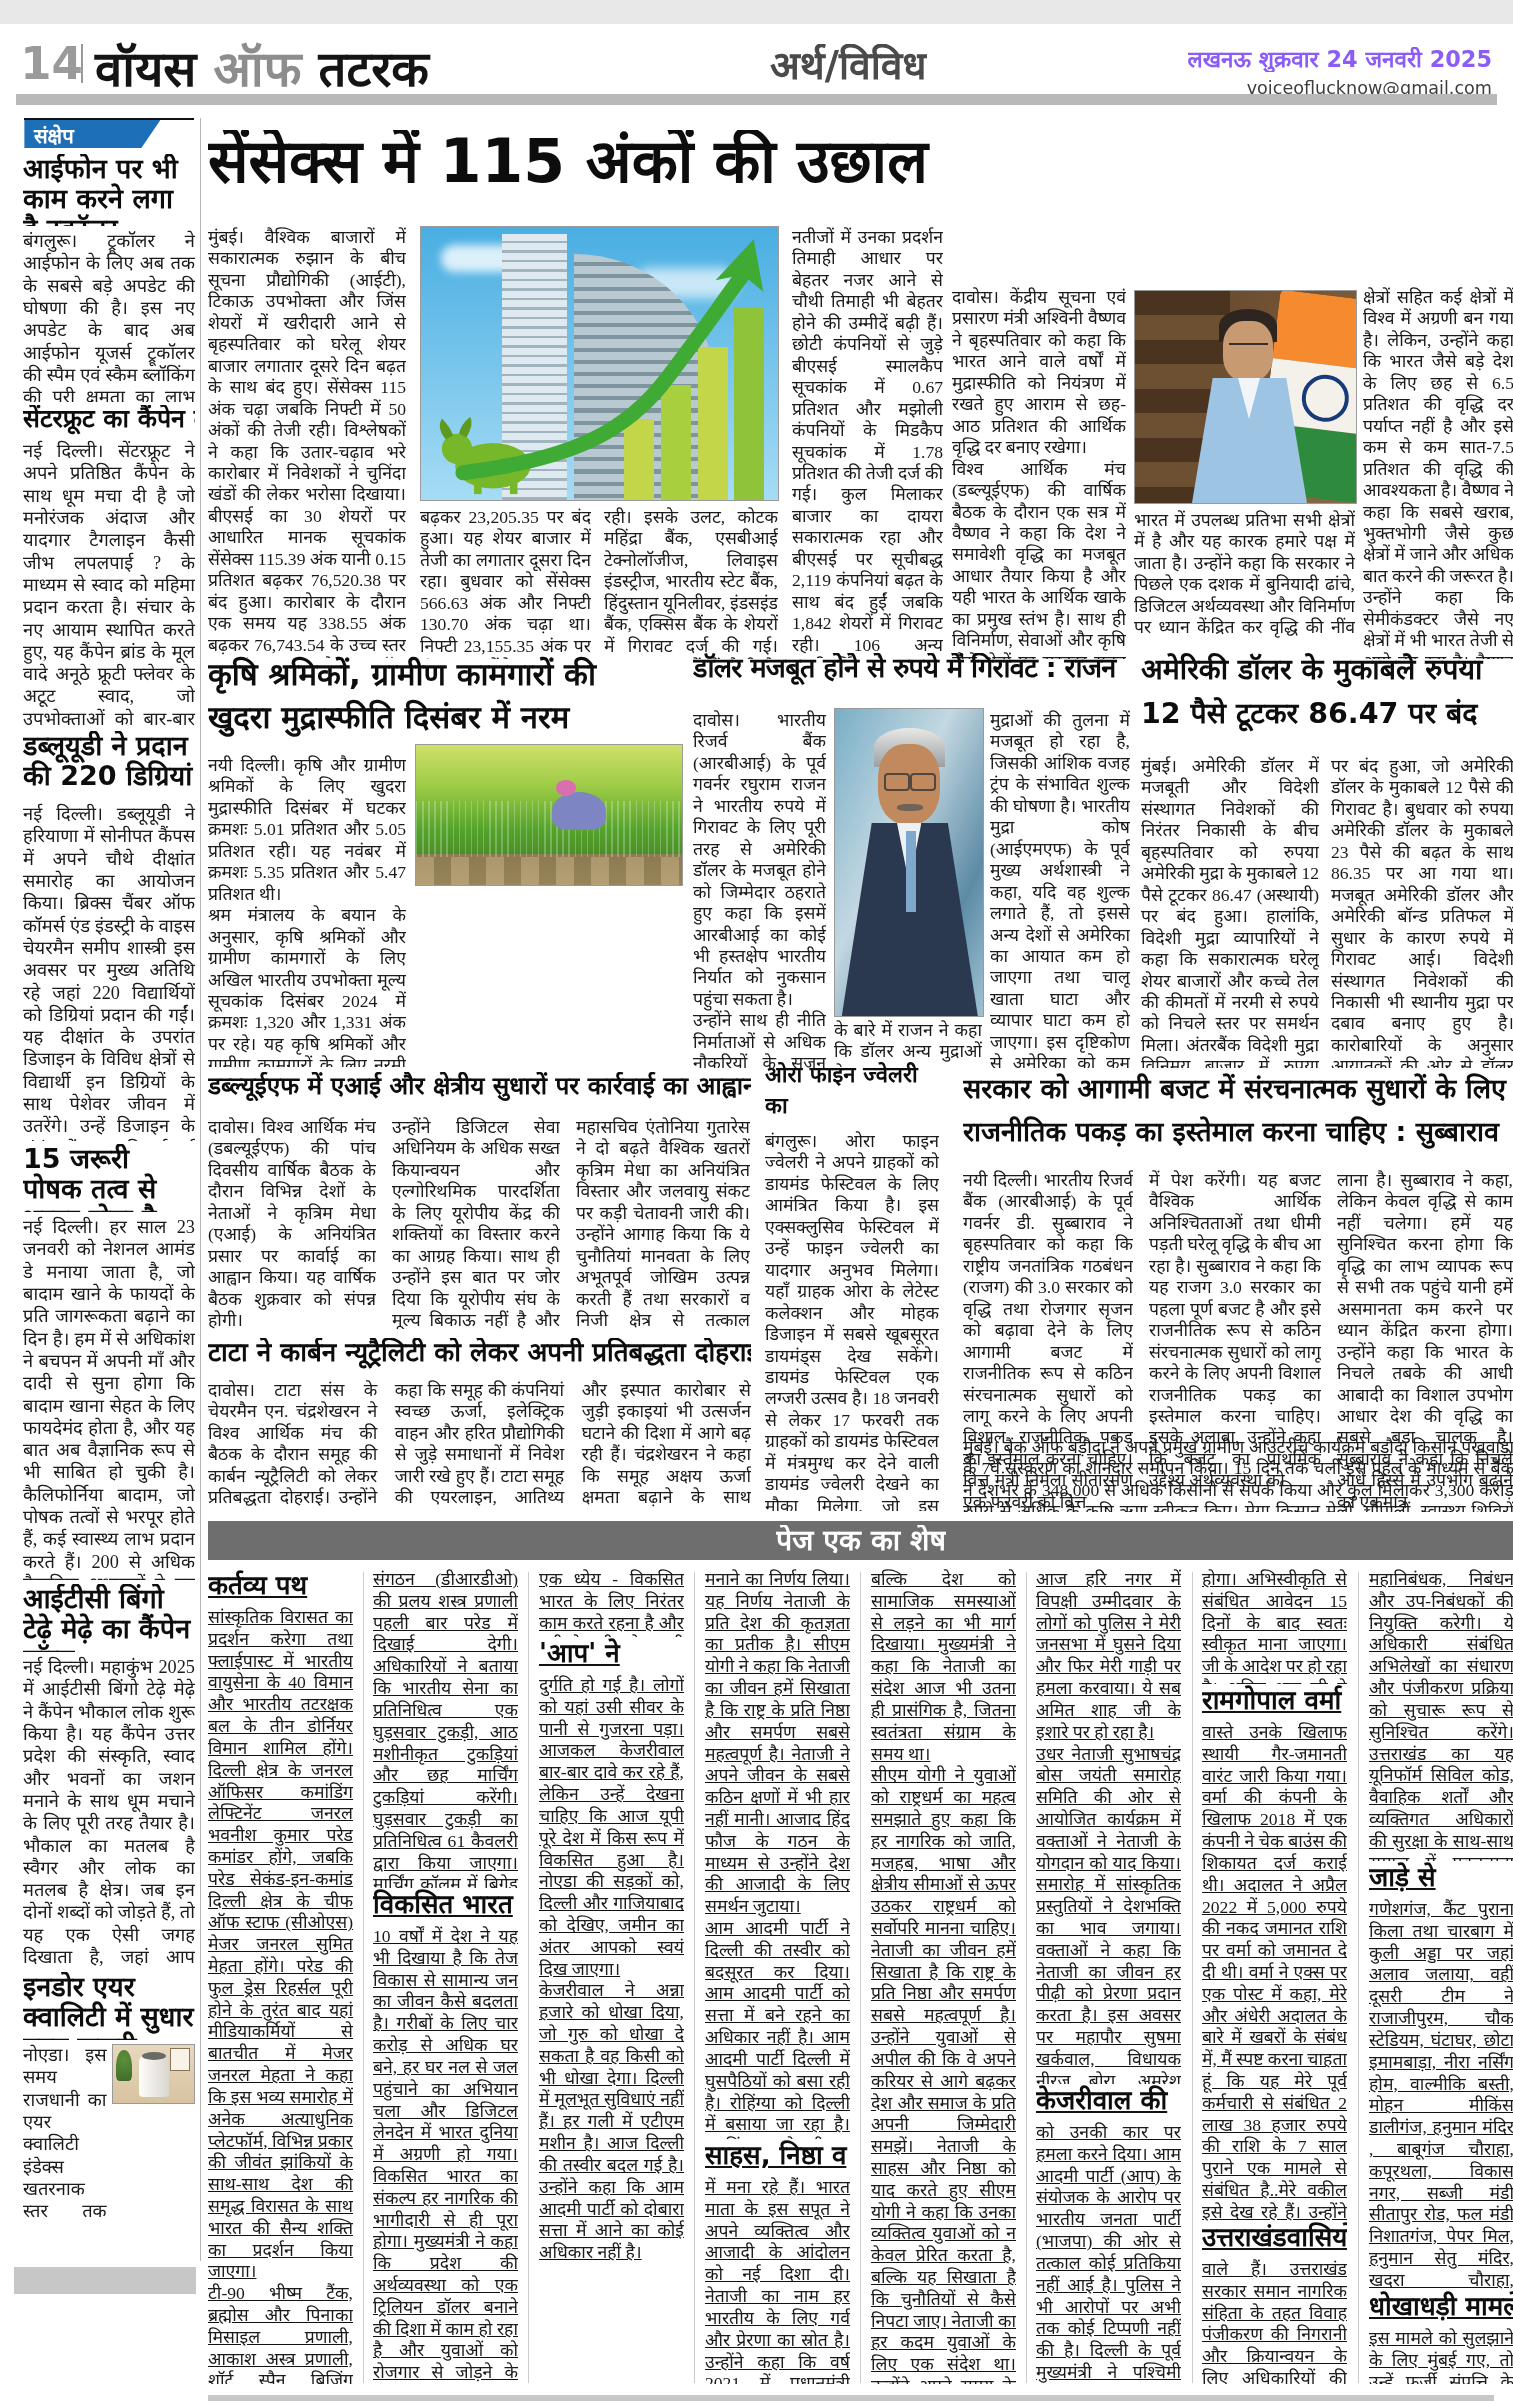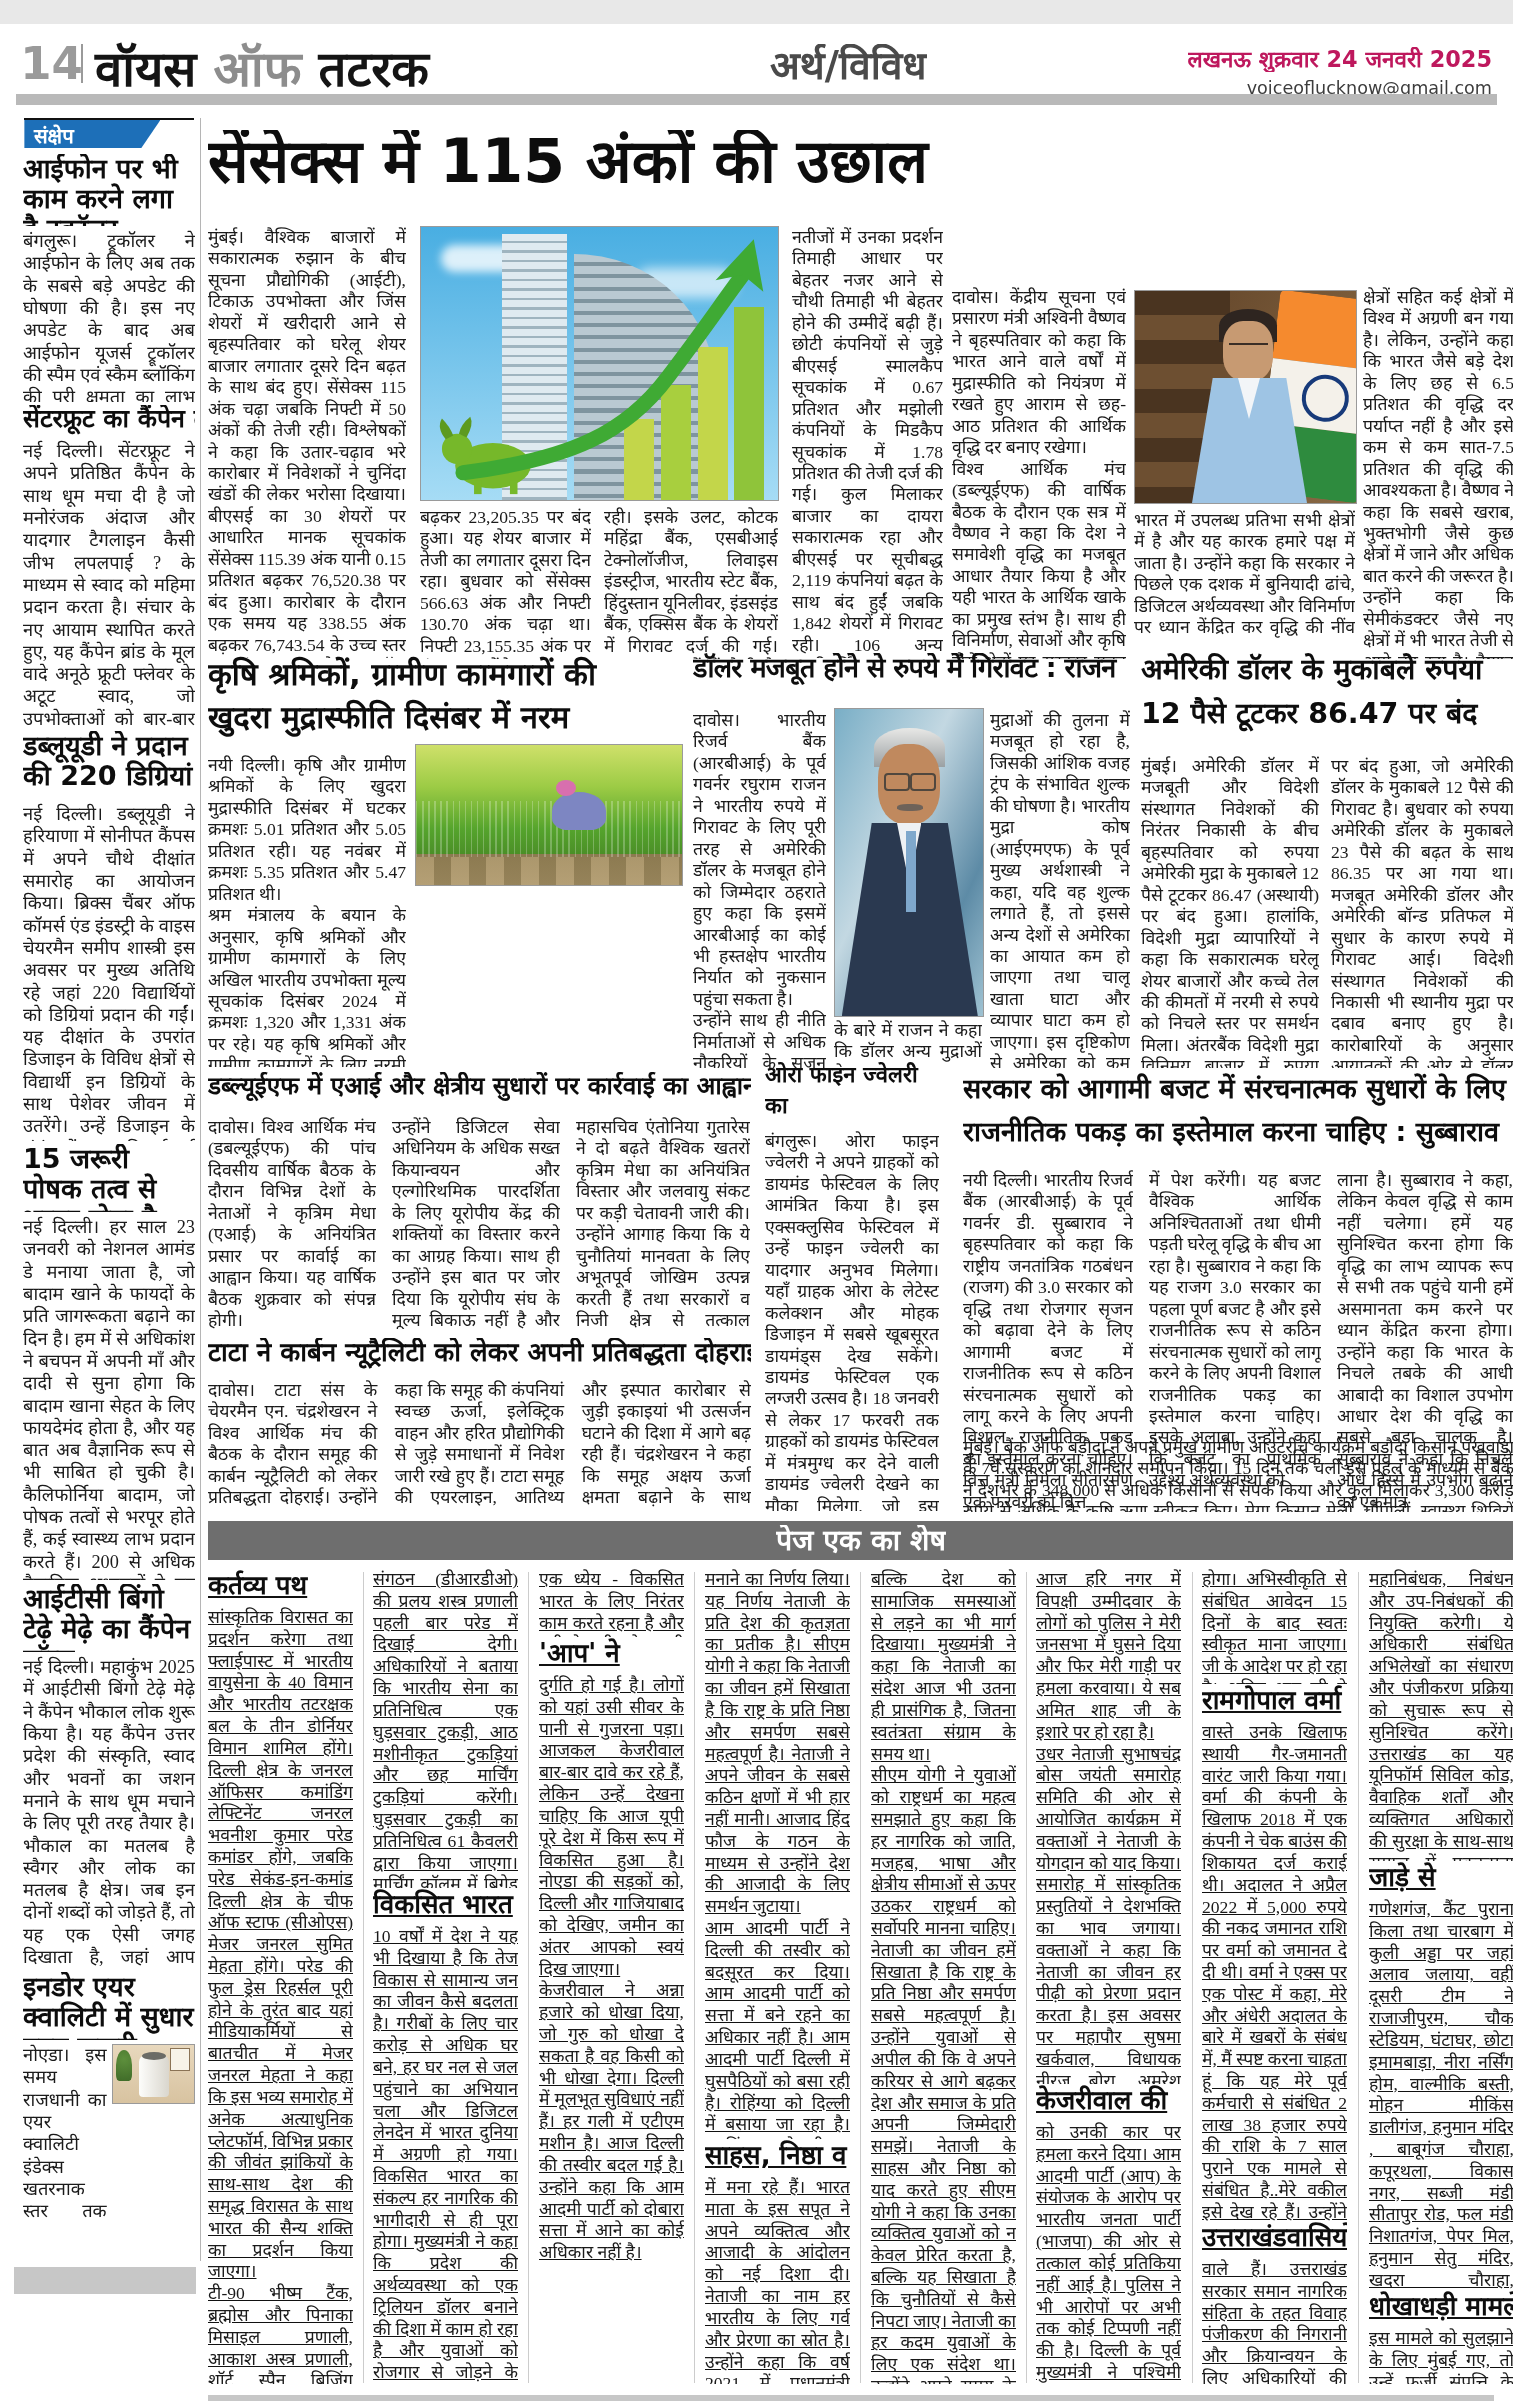--- a/index.html
+++ b/index.html
@@ -29,21 +29,21 @@
 
   <div class="abs" style="left:0;top:0;width:1514px;height:81px;">
     <div class="abs hd" style="left:20.3px;top:15px;font-size:45px;color:#9a9a9a;">14</div>
     <div class="abs" style="left:81px;top:20.3px;width:2px;height:39px;background:#9a9a9a;"></div>
     <div class="abs" style="left:95px;top:9.5px;width:488px;height:61px;font-family:'DejaVu Sans',sans-serif;font-weight:bold;font-size:49px;white-space:nowrap;">
       <span style="color:#141414;">वॉयस</span>
       <span style="color:#8d8d8d;">ऑफ</span>
       <span style="color:#141414;">तटरक</span>
     </div>
     <div class="abs hd" style="left:770px;top:20.3px;font-size:39px;color:#4a4a4a;">अर्थ/विविध</div>
-    <div class="abs hd nw" style="right:22px;top:23px;font-size:22.4px;color:#be185d;text-align:right;">लखनऊ शुक्रवार 24 जनवरी  2025</div>
+    <div class="abs hd nw" style="right:22px;top:23px;font-size:22.4px;color:#8b5cf6;text-align:right;">लखनऊ शुक्रवार 24 जनवरी  2025</div>
     <div class="abs" style="right:22px;top:54px;font-size:17.6px;color:#3d3d3d;font-family:'DejaVu Sans',sans-serif;">voiceoflucknow@gmail.com</div>
   </div>
   <div class="abs" style="left:16.3px;top:70px;width:1481px;height:11px;background:#b9b9b9;"></div>
 
   <div class="abs rule-v" style="left:200px;top:94px;height:2143px;"></div>
 
   <div class="abs" style="left:24.4px;top:94px;width:170px;height:30px;border-top:2px solid #111;">
     <div style="width:136px;height:28px;background:#1d6fb8;clip-path:polygon(0 0,100% 0,86% 100%,0 100%);">
       <span style="display:block;padding:1.4px 0 0 9.5px;color:#fff;font-family:'DejaVu Sans',sans-serif;font-weight:bold;font-size:20.3px;">संक्षेप</span>
     </div>

